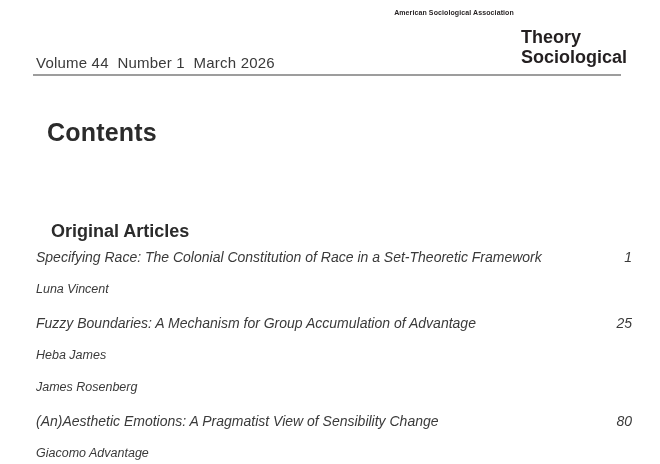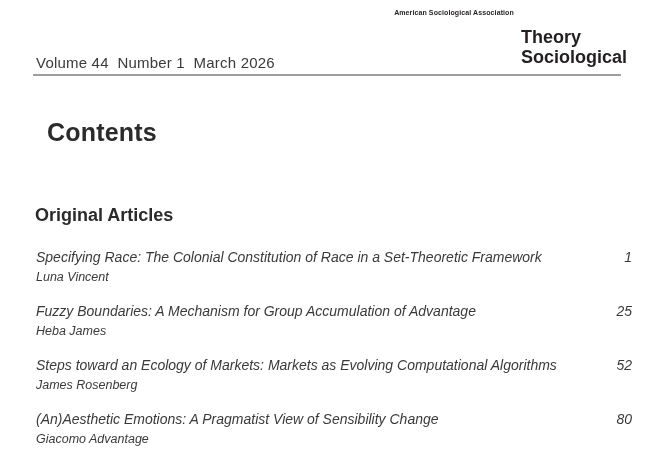--- a/index.html
+++ b/index.html
@@ -77,21 +77,21 @@
     font-size: 25px;
     font-weight: bold;
     letter-spacing: 0.2px;
     color: var(--heading, #2b2b2b);
   }
 
   .section-heading {
     position: absolute;
     left: 35px;
     top: 205px;
-    margin: 0;
+    margin: 16px;
     font-size: 18px;
     font-weight: bold;
     color: var(--heading, #2b2b2b);
   }
 
   .articles {
     position: absolute;
     left: 36px;
     top: 247px;
     width: 596px;
@@ -107,21 +107,21 @@
   .article-page {
     font-size: 14px;
     text-align: right;
     min-width: 30px;
     white-space: nowrap;
   }
   .article-author {
     font-size: 12.5px;
     font-style: italic;
     line-height: 17px;
-    margin-top: 2px;
+    margin-top: 14px;
   }
 </style>
 </head>
 <body>
 
 <div class="page">
 
   <div class="issue-line">Volume 44  Number 1  March 2026</div>
 
   <div class="logo-block">
@@ -151,24 +151,20 @@
 
     <div class="article">
       <div class="article-title-row">
         <span class="article-title">Fuzzy Boundaries: A Mechanism for Group Accumulation of Advantage</span>
         <span class="article-page">25</span>
       </div>
       <div class="article-author">Heba James</div>
     </div>
 
     <div class="article">
-      <div class="article-title-row">
-        <span class="article-title">Steps toward an Ecology of Markets: Markets as Evolving Computational Algorithms</span>
-        <span class="article-page">52</span>
-      </div>
       <div class="article-author">James Rosenberg</div>
     </div>
 
     <div class="article">
       <div class="article-title-row">
         <span class="article-title">(An)Aesthetic Emotions: A Pragmatist View of Sensibility Change</span>
         <span class="article-page">80</span>
       </div>
       <div class="article-author">Giacomo Advantage</div>
     </div>

